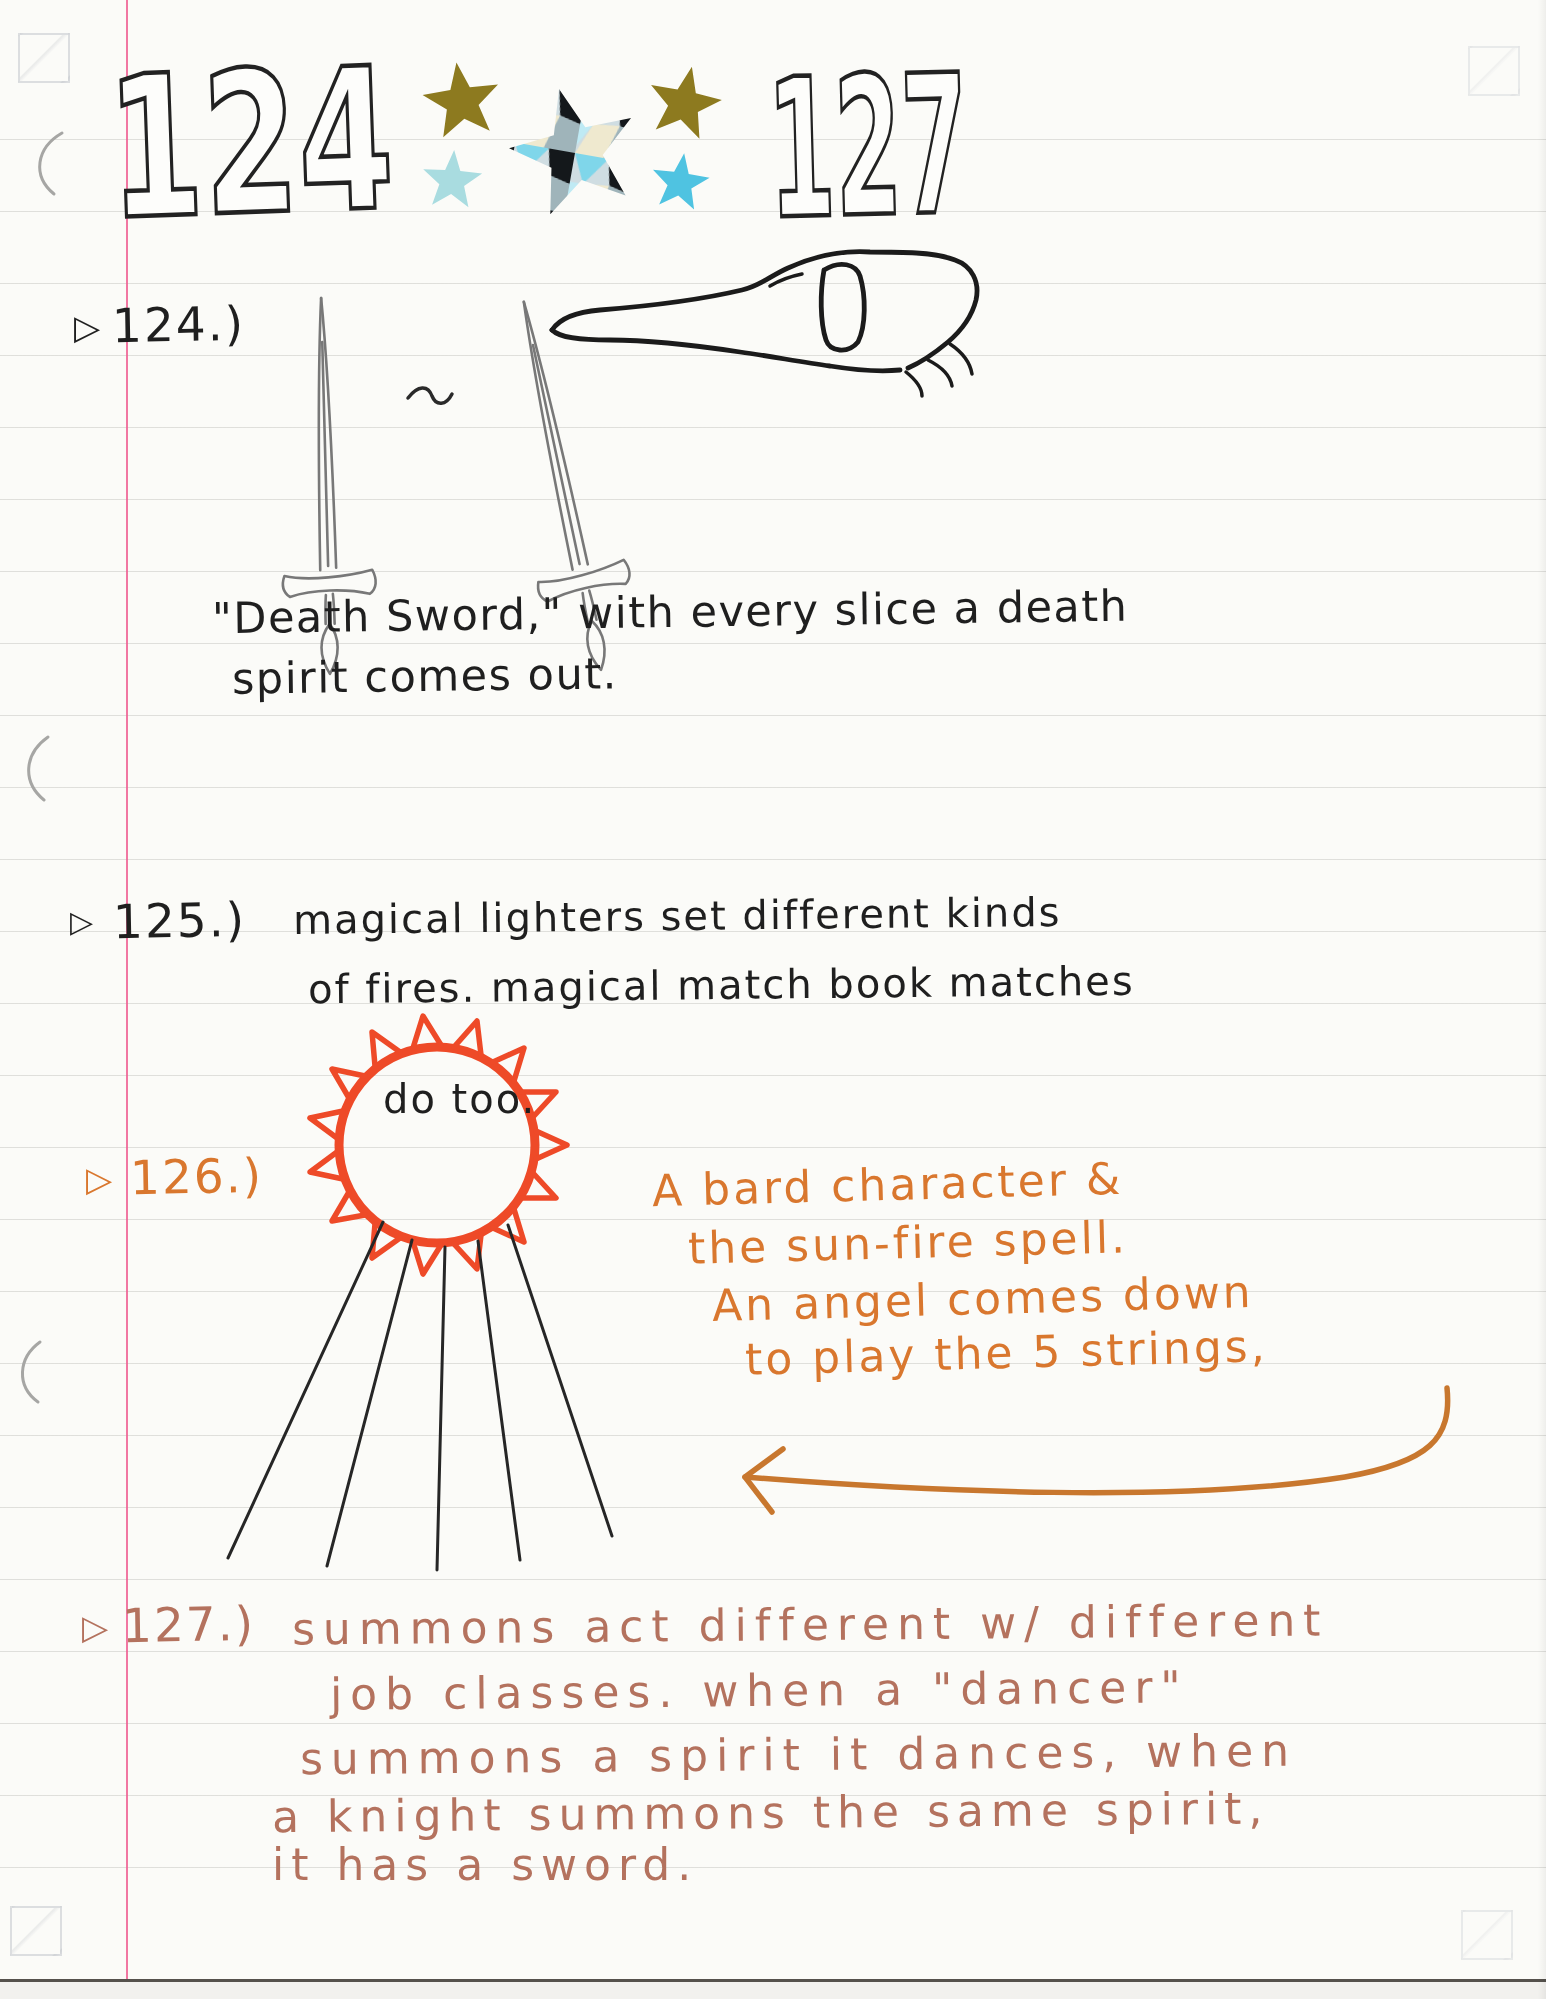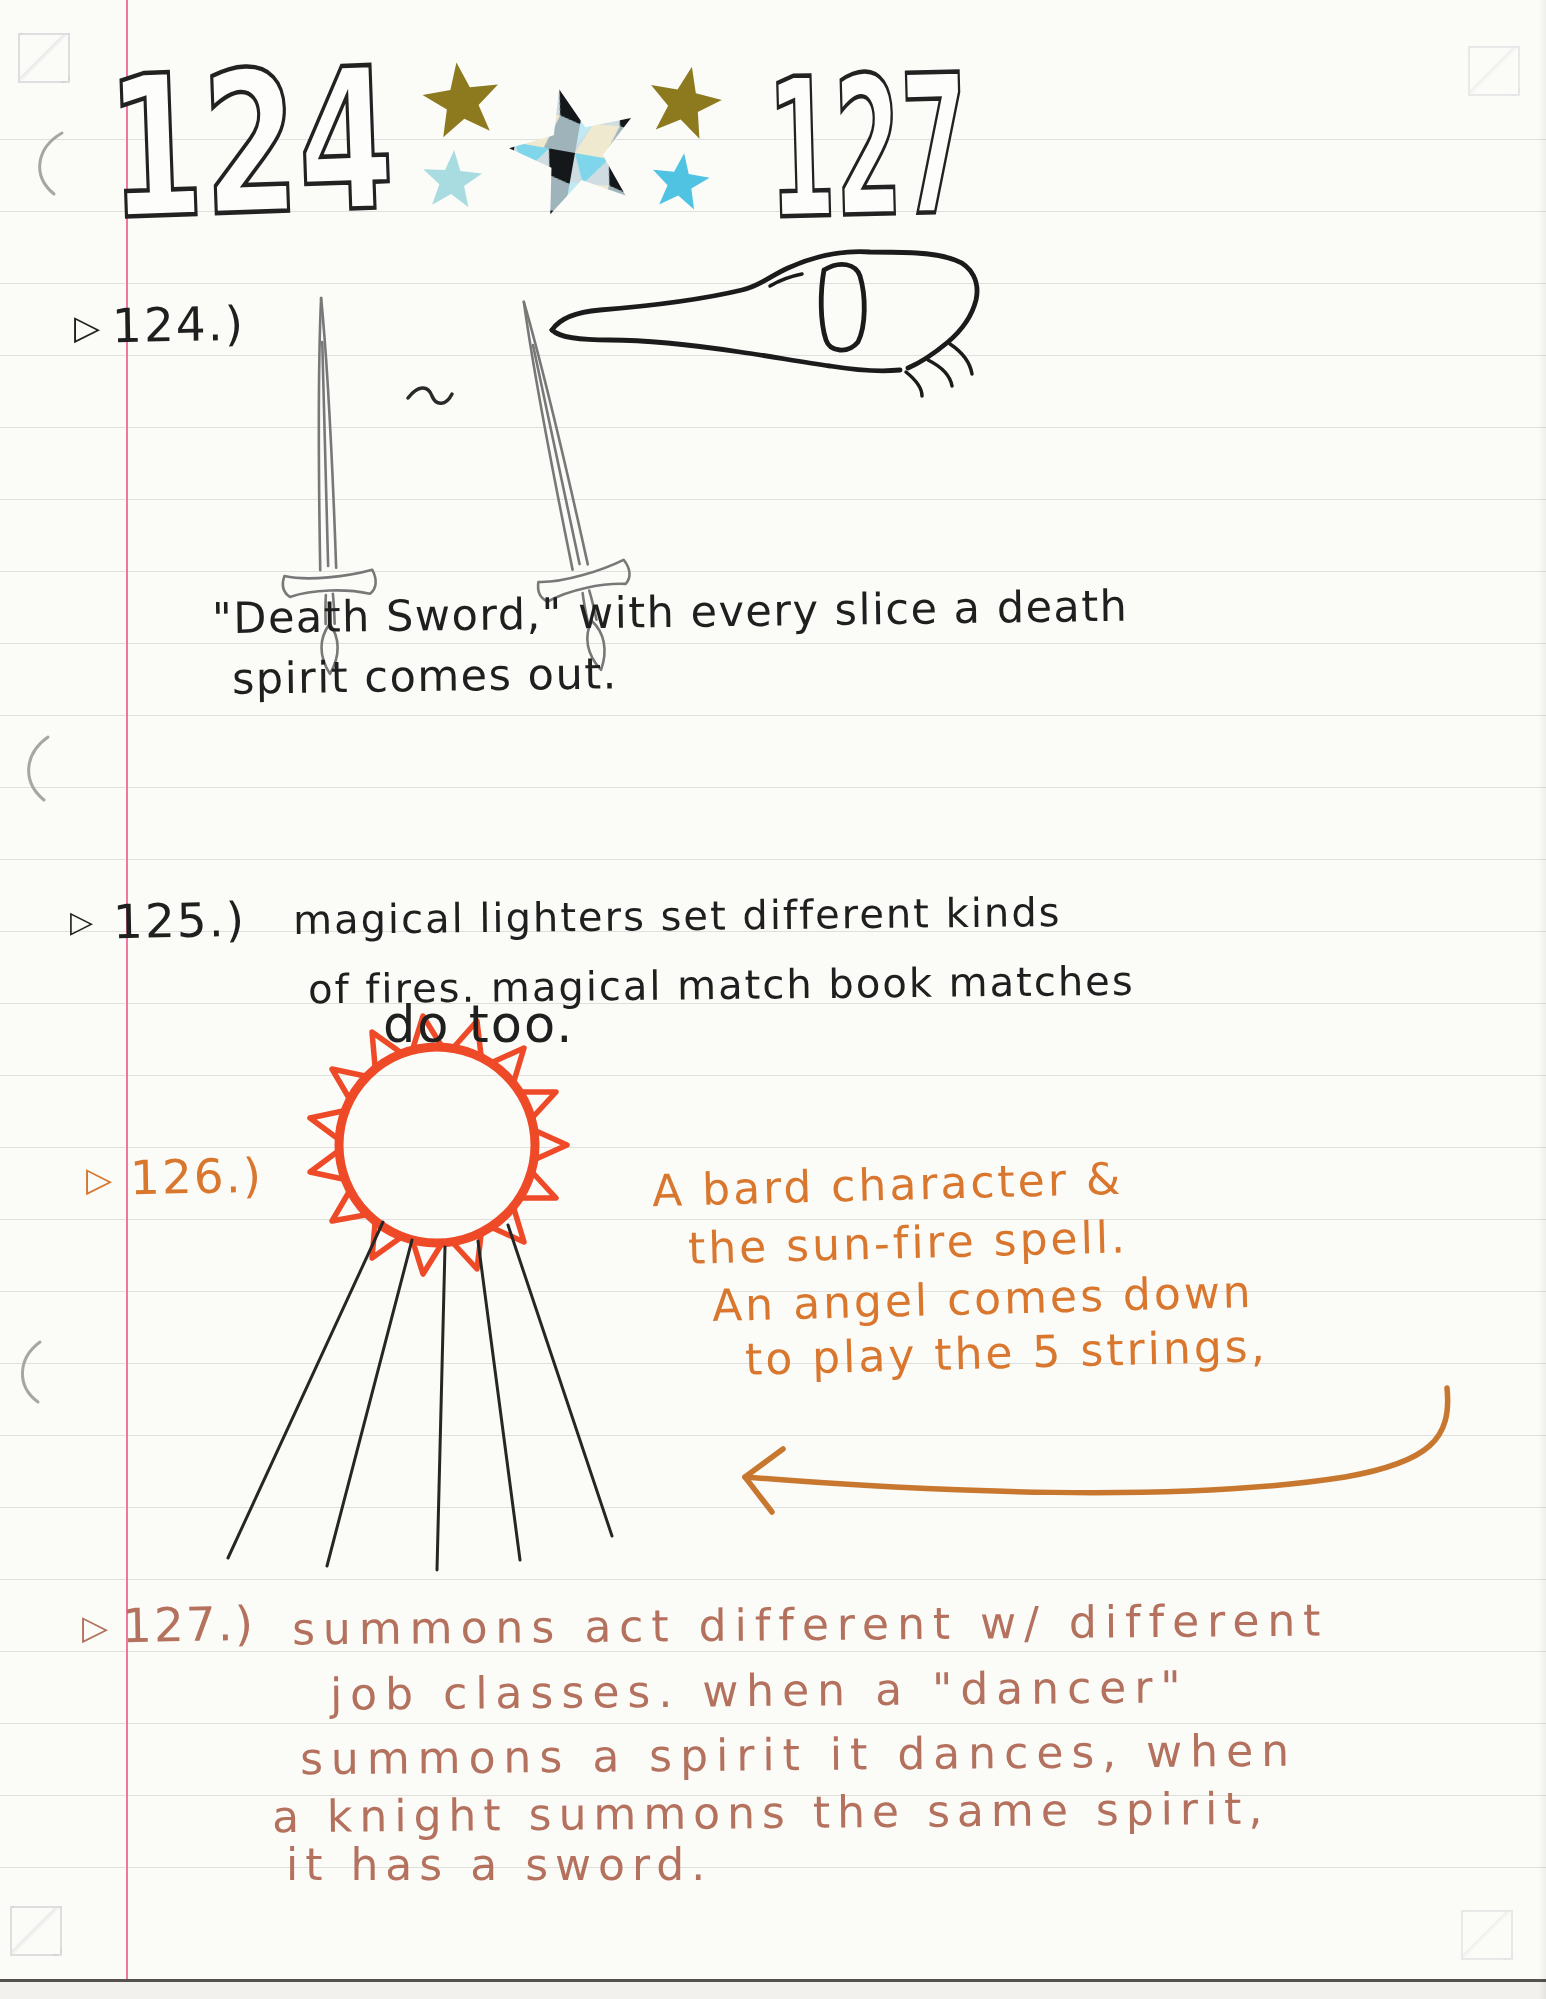--- a/index.html
+++ b/index.html
@@ -124,33 +124,33 @@
 
   <div class="hw marker" style="left:74px;top:308px;">▷</div>
   <div class="hw lbl" style="left:112px;top:298px;transform:rotate(-1deg);">124.)</div>
   <div class="hw" style="left:212px;top:588px;font-size:43px;letter-spacing:1.5px;transform:rotate(-0.8deg);">"Death Sword," with every slice a death</div>
   <div class="hw" style="left:232px;top:652px;font-size:43px;letter-spacing:1.5px;transform:rotate(-0.8deg);">spirit comes out.</div>
 
   <div class="hw marker" style="left:70px;top:905px;font-size:30px;">▷</div>
   <div class="hw lbl" style="left:113px;top:894px;transform:rotate(-1deg);">125.)</div>
   <div class="hw" style="left:293px;top:893px;font-size:40px;letter-spacing:2px;transform:rotate(-0.6deg);">magical lighters set different kinds</div>
   <div class="hw" style="left:308px;top:962px;font-size:40px;letter-spacing:2px;transform:rotate(-0.6deg);">of fires. magical match book matches</div>
-  <div class="hw" style="left:383px;top:996px;font-size:51px;letter-spacing:2px;">do too.</div>
+  <div class="hw" style="left:383px;top:1076px;font-size:40px;letter-spacing:2px;">do too.</div>
 
   <div class="hw marker ink-o" style="left:86px;top:1160px;">▷</div>
   <div class="hw lbl ink-o" style="left:130px;top:1150px;transform:rotate(-1deg);">126.)</div>
   <div class="hw ink-o" style="left:652px;top:1160px;font-size:44px;letter-spacing:3px;transform:rotate(-1.5deg);">A bard character &amp;</div>
   <div class="hw ink-o" style="left:688px;top:1218px;font-size:44px;letter-spacing:3px;transform:rotate(-1.5deg);">the sun-fire spell.</div>
   <div class="hw ink-o" style="left:712px;top:1274px;font-size:44px;letter-spacing:3px;transform:rotate(-1.5deg);">An angel comes down</div>
   <div class="hw ink-o" style="left:745px;top:1328px;font-size:44px;letter-spacing:3px;transform:rotate(-1.5deg);">to play the 5 strings,</div>
 
   <div class="hw marker ink-r" style="left:82px;top:1608px;">▷</div>
   <div class="hw lbl ink-r" style="left:122px;top:1598px;transform:rotate(-1deg);">127.)</div>
   <div class="hw ink-r" style="left:292px;top:1600px;font-size:44px;letter-spacing:8px;transform:rotate(-0.5deg);">summons act different w/ different</div>
   <div class="hw ink-r" style="left:330px;top:1666px;font-size:44px;letter-spacing:8px;transform:rotate(-0.5deg);">job classes. when a "dancer"</div>
   <div class="hw ink-r" style="left:300px;top:1730px;font-size:44px;letter-spacing:8px;transform:rotate(-0.5deg);">summons a spirit it dances, when</div>
   <div class="hw ink-r" style="left:272px;top:1788px;font-size:44px;letter-spacing:7px;transform:rotate(-0.5deg);">a knight summons the same spirit,</div>
-  <div class="hw ink-r" style="left:286px;top:1840px;font-size:44px;letter-spacing:7px;">it has a sword.</div>
+  <div class="hw ink-r" style="left:272px;top:1840px;font-size:44px;letter-spacing:7px;">it has a sword.</div>
 
   <div class="page-bottom"></div>
   <div class="below-edge"></div>
   <div class="right-shade"></div>
 </div>
 
 </body></html>

